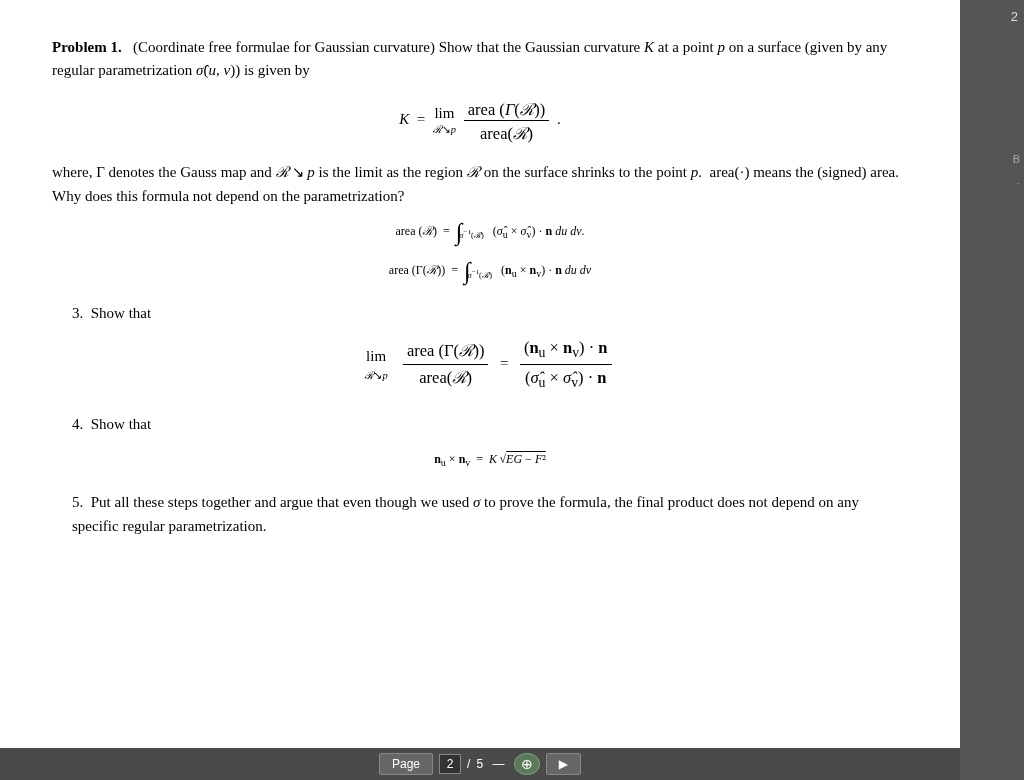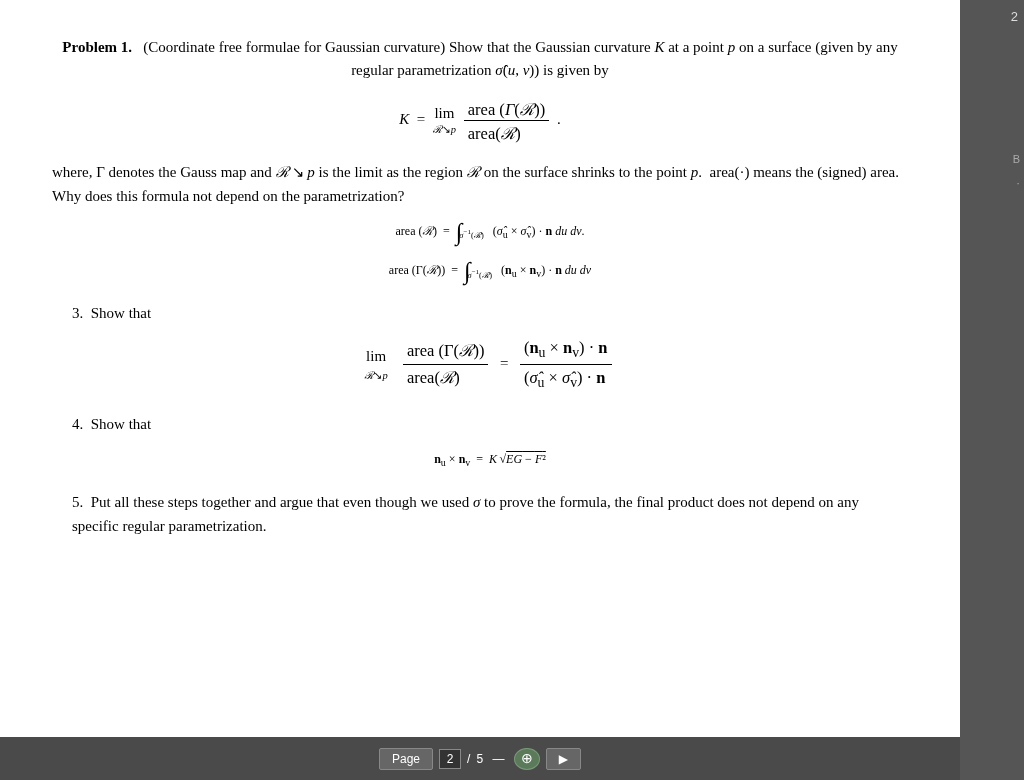--- a/index.html
+++ b/index.html
@@ -10,21 +10,20 @@
       align-items: flex-start;
       width: 1024px;
       height: 780px;
       overflow: hidden;
       font-family: 'Times New Roman', Times, serif;
     }
     .problem-title {
       font-size: 15px;
       line-height: 1.5;
       margin-bottom: 12px;
-      text-align: center;
     }
     .problem-title strong {
       font-weight: bold;
     }
     .formula-block {
       text-align: center;
       margin: 16px 0;
       font-size: 15px;
     }
     .main-text {
@@ -44,21 +43,21 @@
       font-size: 12px;
     }
     .limit-formula {
       text-align: center;
       margin: 10px 0;
       font-size: 15px;
     }
     .big-fraction {
       display: inline-flex;
       flex-direction: column;
-      align-items: flex-start;
+      align-items: center;
       vertical-align: middle;
       margin: 0 4px;
       font-size: 1.1em;
     }
     .big-fraction .num { border-bottom: 1.5px solid black; padding: 0 4px; }
     .big-fraction .den { padding: 0 4px; }
     .lim-block {
       display: inline-flex;
       flex-direction: column;
       align-items: center;
@@ -97,21 +96,21 @@
       font-size: 13px;
       padding: 3px 6px;
       text-align: right;
       width: 100%;
     }
     .bottom-toolbar {
       position: absolute;
       bottom: 0;
       left: 0;
       width: 960px;
-      height: 43px;
+      height: 32px;
       background: #4a4a4a;
       display: flex;
       align-items: center;
       justify-content: center;
       gap: 6px;
       z-index: 10;
     }
     .toolbar-btn {
       background: #666;
       color: white;

